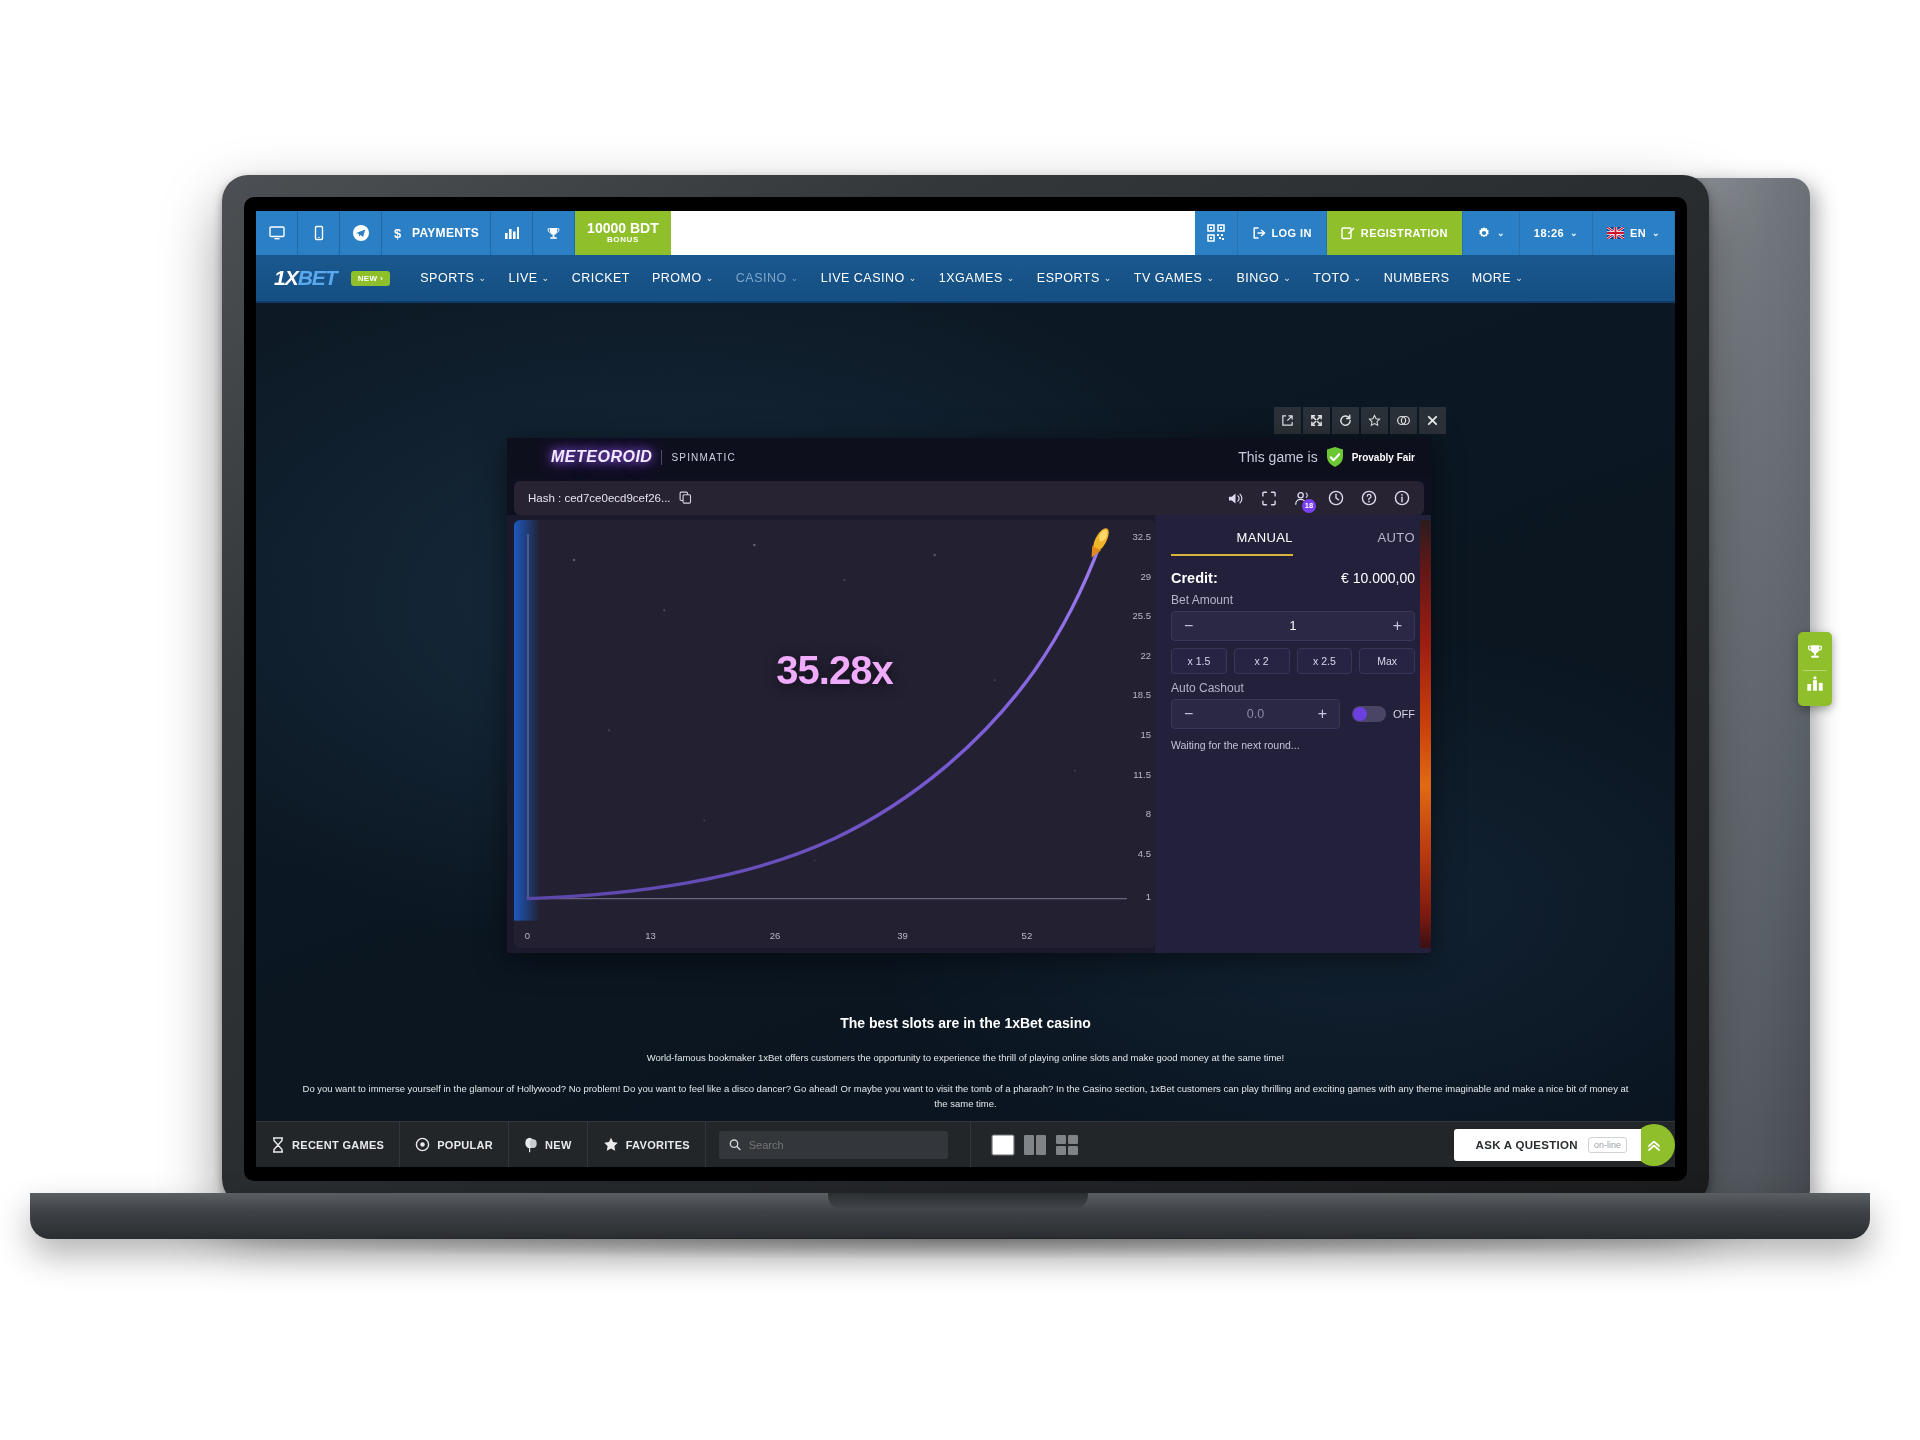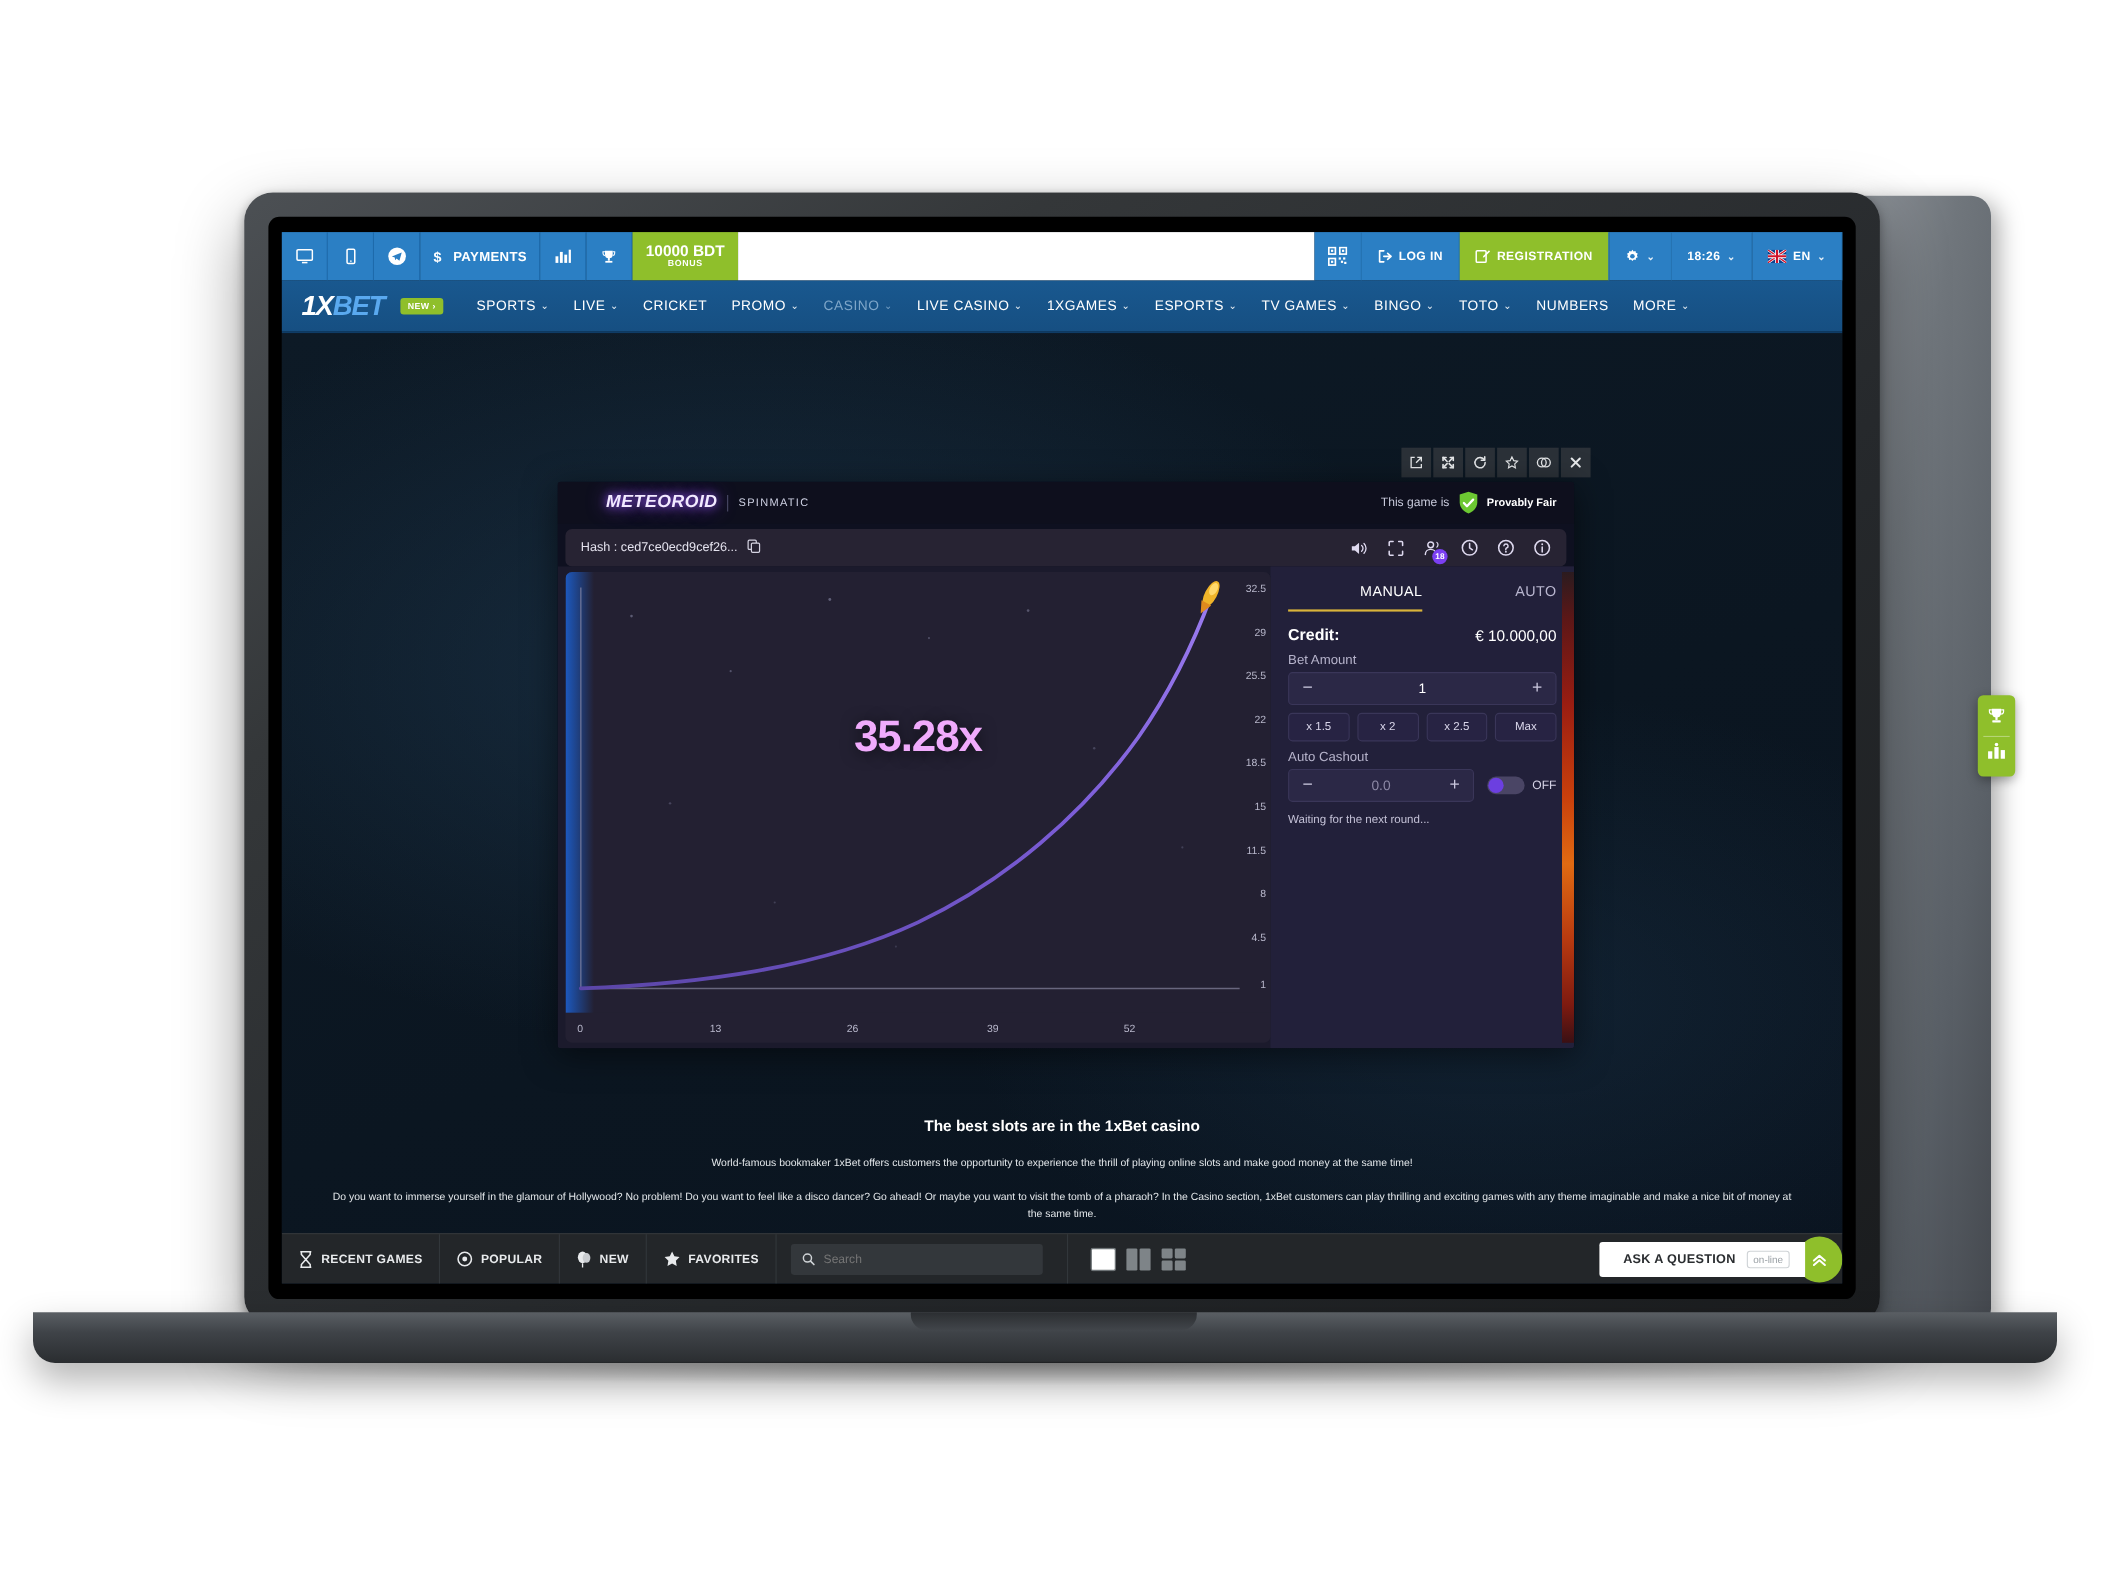--- a/index.html
+++ b/index.html
@@ -99,21 +99,21 @@
   .tb-r.reg { background:#8fbf2b; }
   .tb-r.plain { background:#2b7fc4; }
   .caret { font-size:9px; opacity:.9; }
 
   
   .navbar {
     height: 48px; background: linear-gradient(180deg,#19588f 0%, #164f82 100%);
     display:flex; align-items:center; padding-left:18px; gap:0; flex:0 0 48px;
     border-bottom: 2px solid #0f3c66;
   }
-  .logo { font-size:25px; font-weight:800; font-style:italic; letter-spacing:-1px; margin-right:14px; }
+  .logo { font-size:21px; font-weight:800; font-style:italic; letter-spacing:-1px; margin-right:14px; }
   .logo .w { color:#fff; } .logo .b { color:#5aa9ef; }
   .new-pill {
     background:#8fbf2b; color:#fff; font-size:8px; font-weight:700; padding:3px 7px;
     border-radius:3px; margin-right:30px; letter-spacing:.4px;
   }
   .nav-items { display:flex; align-items:center; gap:22px; }
   .nav-item {
     color:#ffffff; font-size:12.5px; font-weight:400; letter-spacing:.5px;
     display:flex; align-items:center; gap:4px; cursor:pointer; white-space:nowrap;
   }
@@ -151,21 +151,21 @@
     padding:0 16px; justify-content:space-between; flex:0 0 38px;
   }
   .brand { display:flex; align-items:center; gap:9px; }
   .brand-name {
     font-size:16px; font-weight:800; font-style:italic; letter-spacing:.5px;
     color:#f2eaff; text-shadow:0 0 9px #9b5cff, 0 0 18px #7b3fd1;padding-left:28px;
   }
   .brand-sep { width:1px; height:15px; background:#4a4a66; }
   .brand-sub { font-size:10px; color:#cfd2e4; letter-spacing:1.2px; }
   .pf { display:flex; align-items:center; gap:7px; }
-  .pf-text { font-size:11px; color:#c8cadb; }
+  .pf-text { font-size:14px; color:#c8cadb; }
   .pf-strong { font-size:10px; color:#ffffff; font-weight:700; }
 
   .hash-bar {
     height:34px; background:#272333; margin:5px 7px 0 7px; border-radius:6px;
     display:flex; align-items:center; padding:0 14px; justify-content:space-between;
     flex:0 0 34px;
   }
   .hash-text { font-size:11.5px; color:#e4e2ee; display:flex; align-items:center; gap:8px; }
   .hash-icons { display:flex; align-items:center; gap:17px; }
   .hi { position:relative; cursor:pointer; display:flex; }

